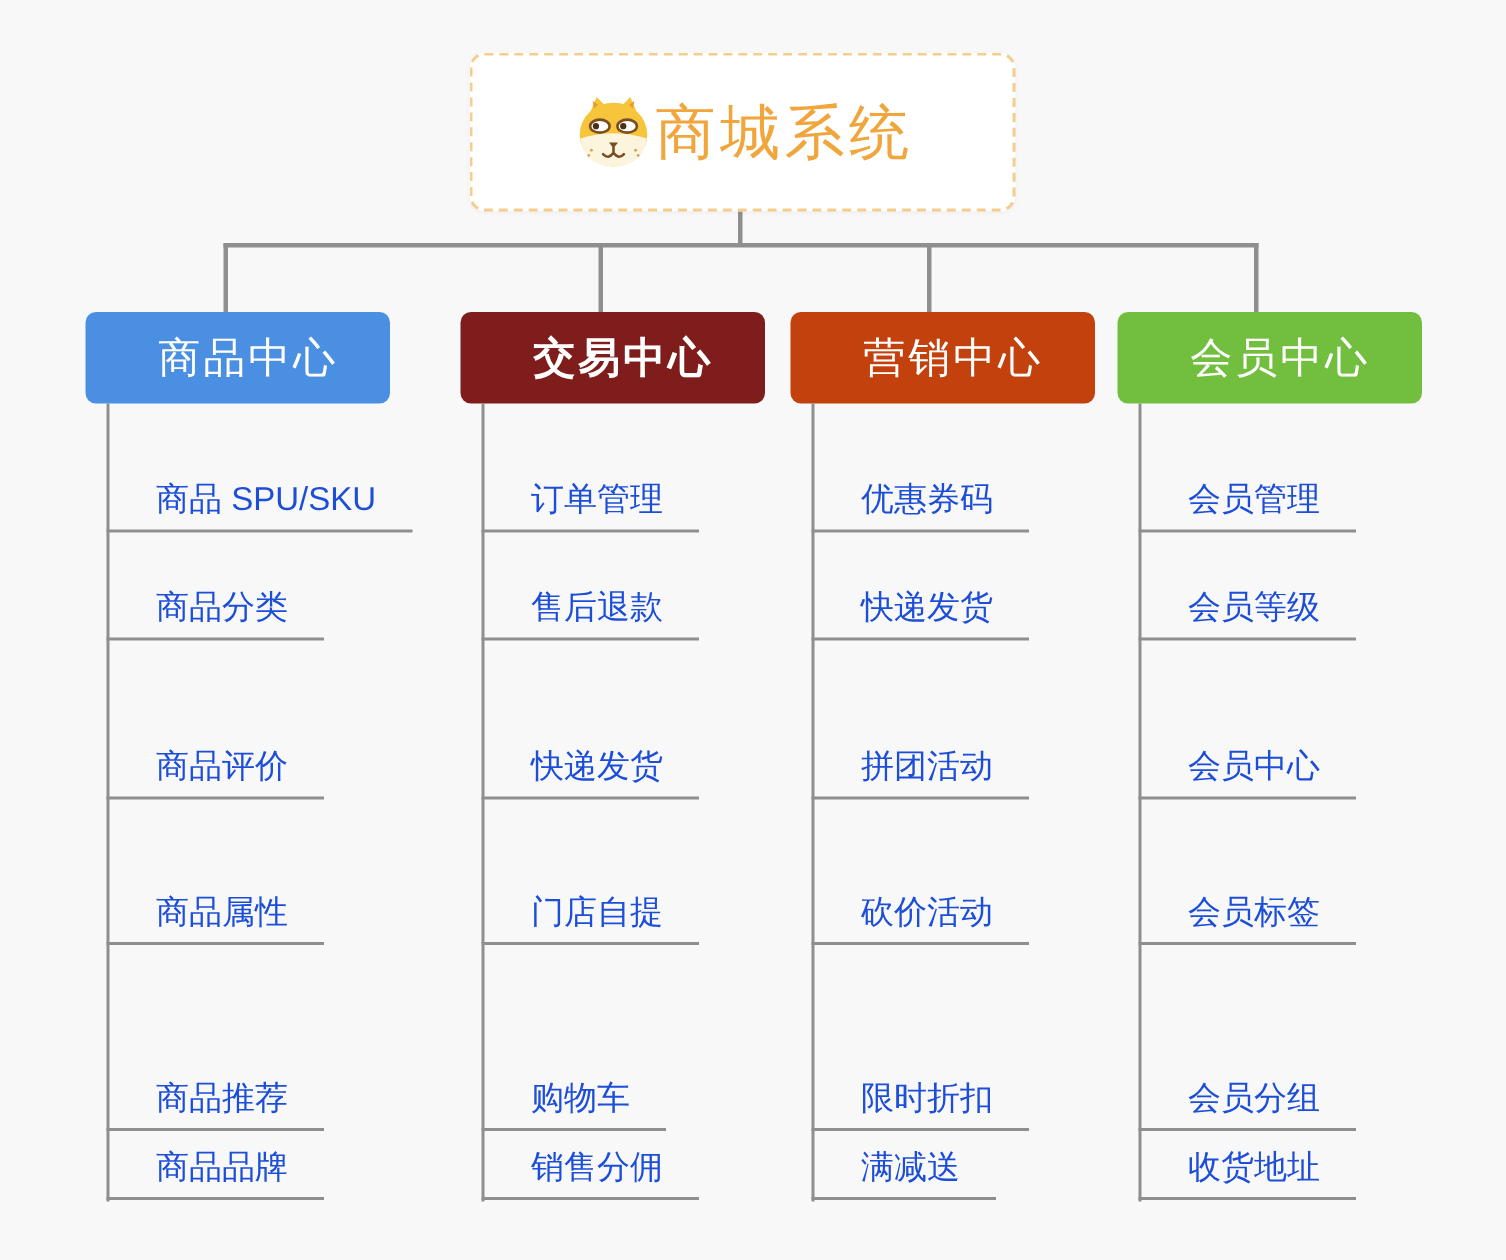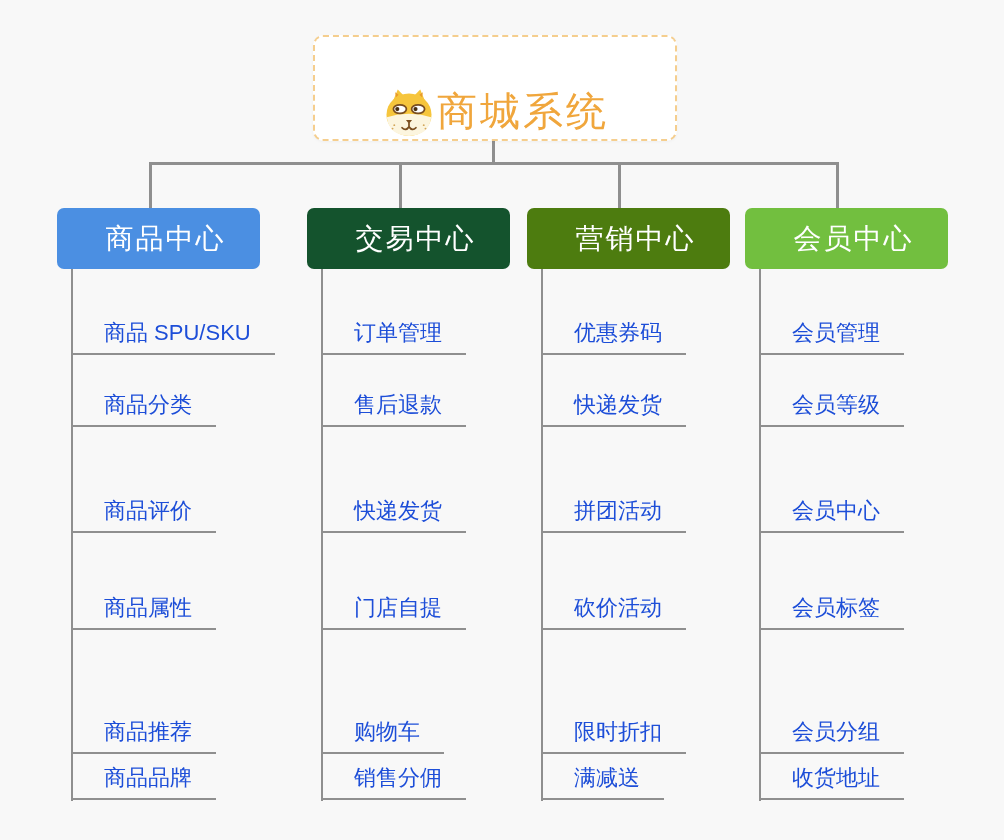--- a/index.html
+++ b/index.html
@@ -17,21 +17,21 @@
   .line.h { height: 3px; }
 
   
   .root {
     position: absolute; left: 313px; top: 35px;
     width: 364px; height: 106px;
     box-sizing: border-box;
     background: #FFFFFF;
     border: 2px dashed #F5CE8E;
     border-radius: 10px;
-    display: flex; align-items: flex-end; justify-content: center;
+    display: flex; align-items: center; justify-content: center;
     box-shadow: 0 1px 3px rgba(0,0,0,0.04);
     cursor: pointer;
   }
   .root-title {
     font-size: 40px;
     color: #F0A63C;
     letter-spacing: 3px;
     white-space: nowrap;
   }
   .root-icon { width: 56px; height: 52px; flex: 0 0 auto; }
@@ -120,32 +120,32 @@
     <div class="trunk"></div>
     <div class="leaf r0">商品 SPU/SKU</div>
     <div class="leaf r1">商品分类</div>
     <div class="leaf r2">商品评价</div>
     <div class="leaf r3">商品属性</div>
     <div class="leaf r4">商品推荐</div>
     <div class="leaf r5">商品品牌</div>
   </div>
 
   <div class="column col-1">
-    <div class="branch-header" style="background-color: #14532d;">交易中心</div>
+    <div class="branch-header" style="background-color: #7f1d1d; font-weight: bold;">交易中心</div>
     <div class="trunk"></div>
     <div class="leaf r0">订单管理</div>
     <div class="leaf r1">售后退款</div>
     <div class="leaf r2">快递发货</div>
     <div class="leaf r3">门店自提</div>
     <div class="leaf r4">购物车</div>
     <div class="leaf r5">销售分佣</div>
   </div>
 
   <div class="column col-2">
-    <div class="branch-header" style="background-color: #4d7c0f; text-align: right;">营销中心</div>
+    <div class="branch-header" style="background-color: #c2410c; text-align: right;">营销中心</div>
     <div class="trunk"></div>
     <div class="leaf r0">优惠券码</div>
     <div class="leaf r1">快递发货</div>
     <div class="leaf r2">拼团活动</div>
     <div class="leaf r3">砍价活动</div>
     <div class="leaf r4">限时折扣</div>
     <div class="leaf r5">满减送</div>
   </div>
 
   <div class="column col-3">

